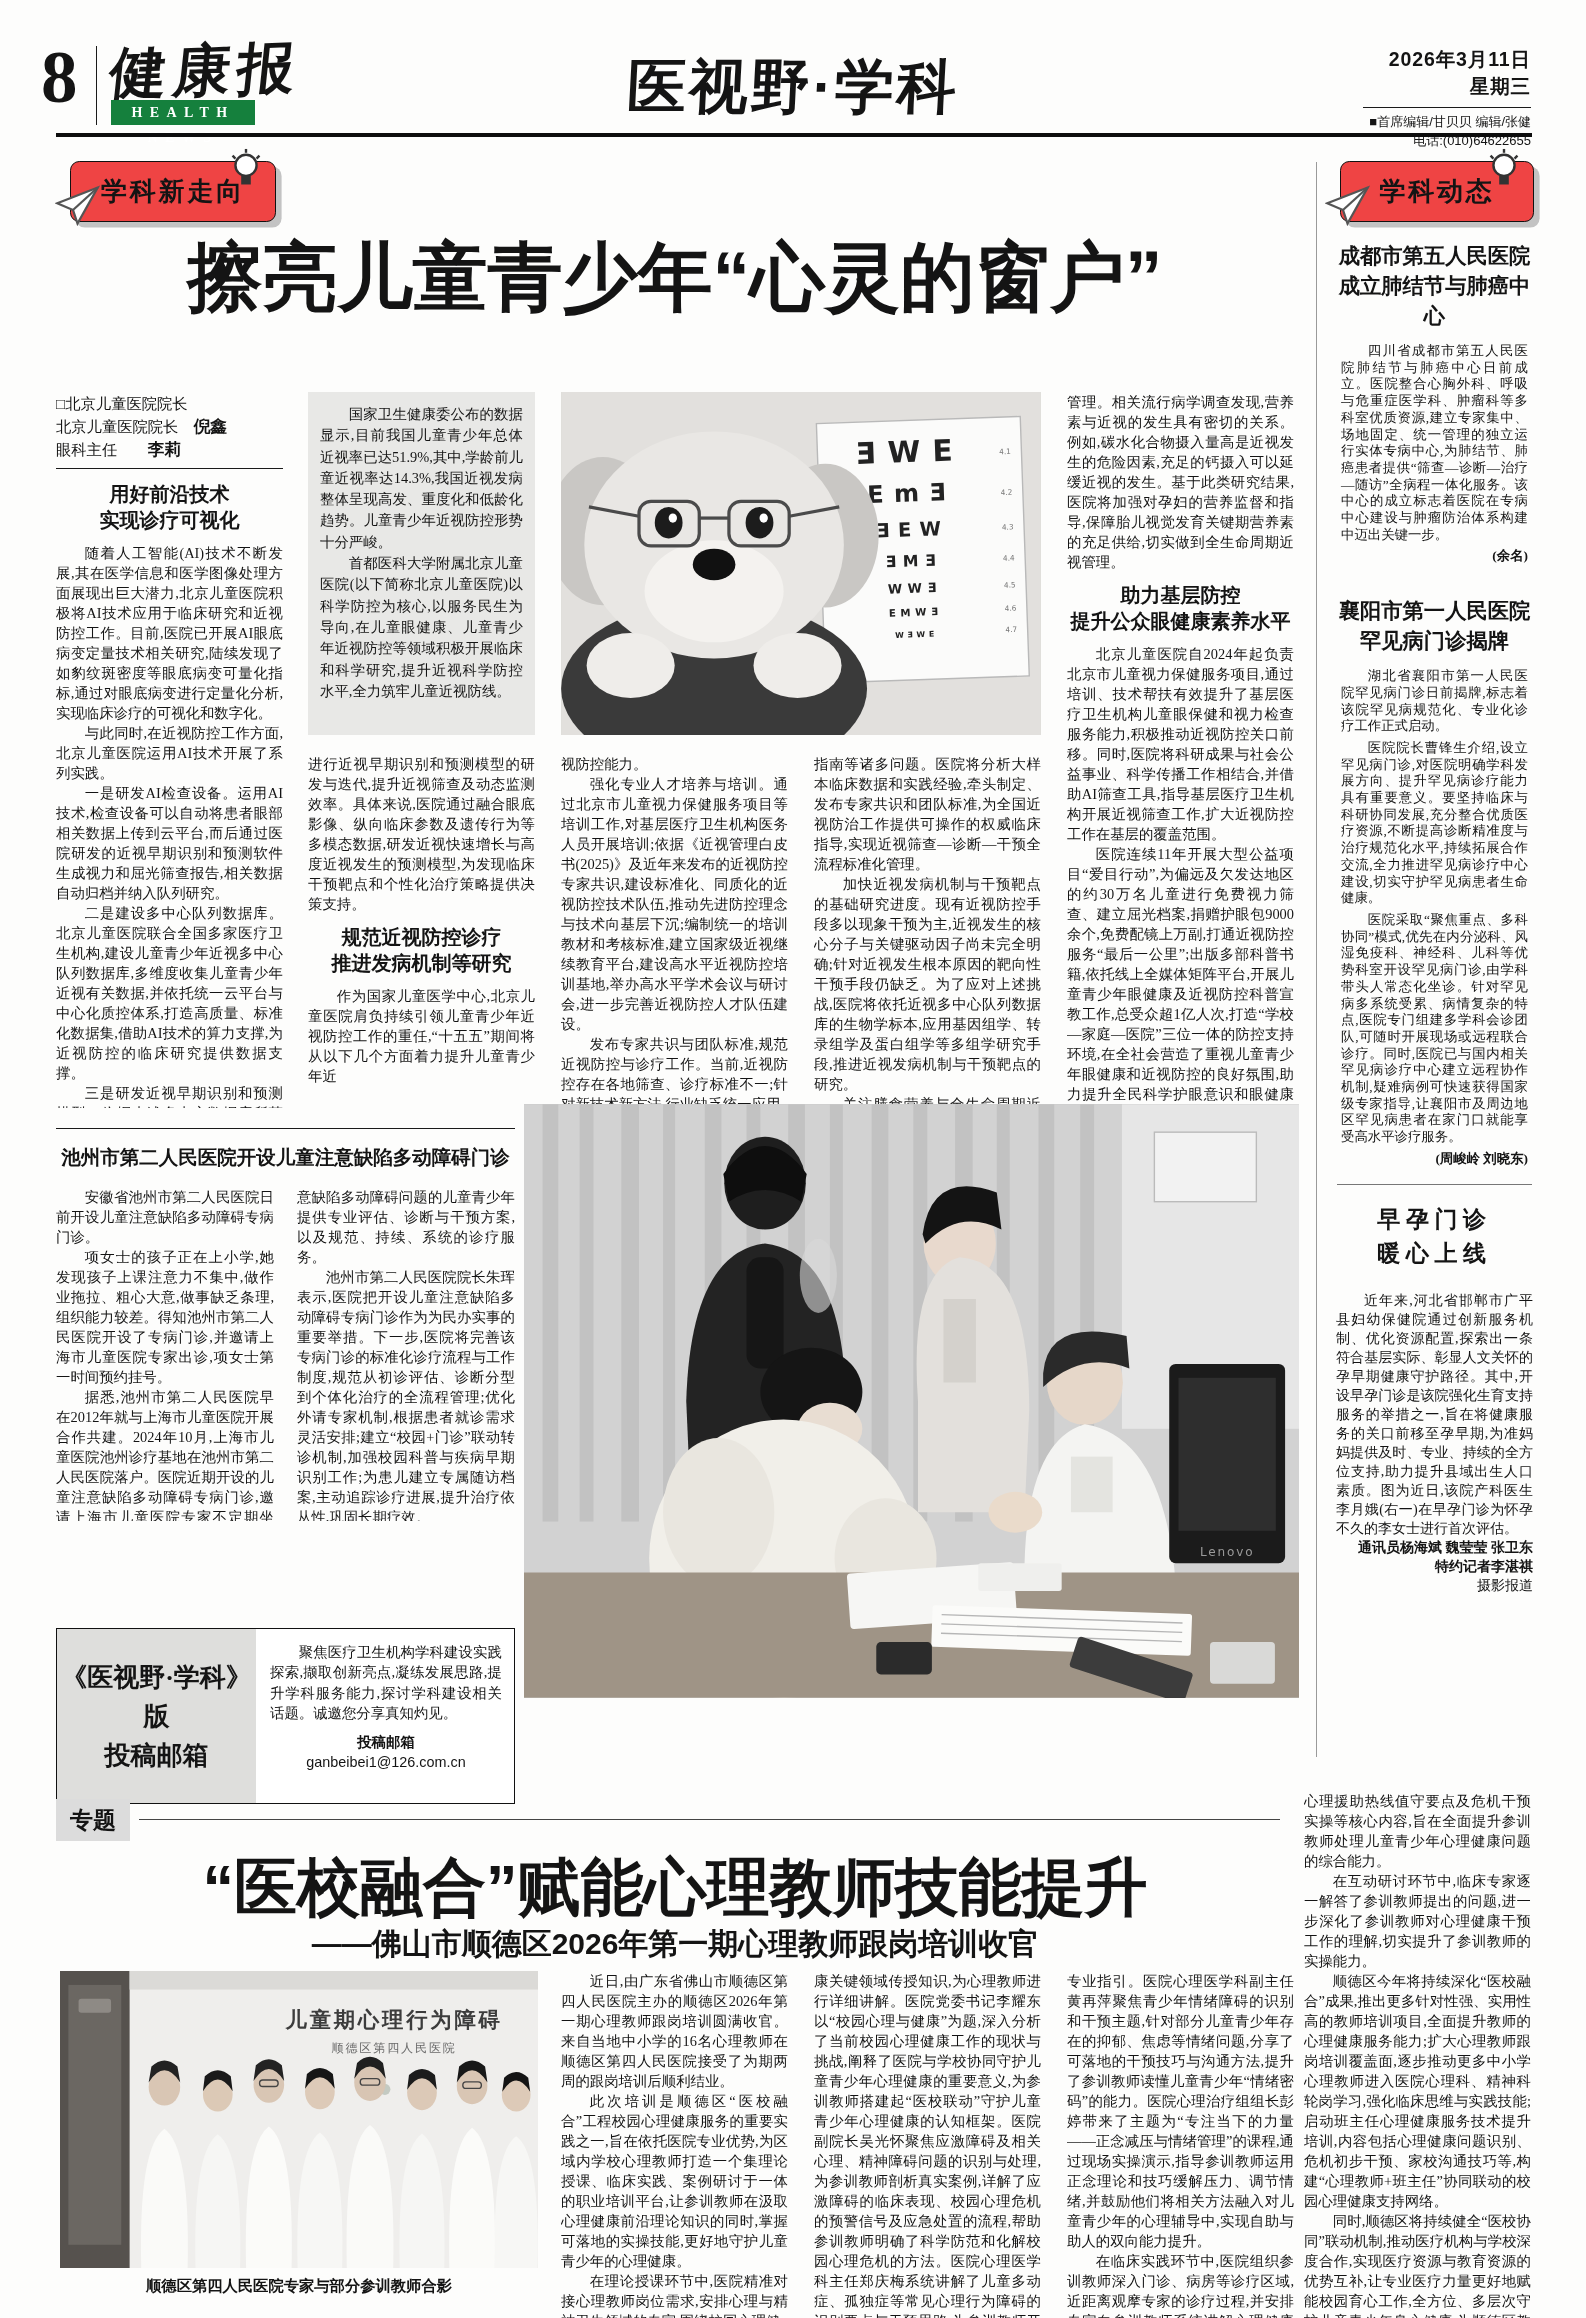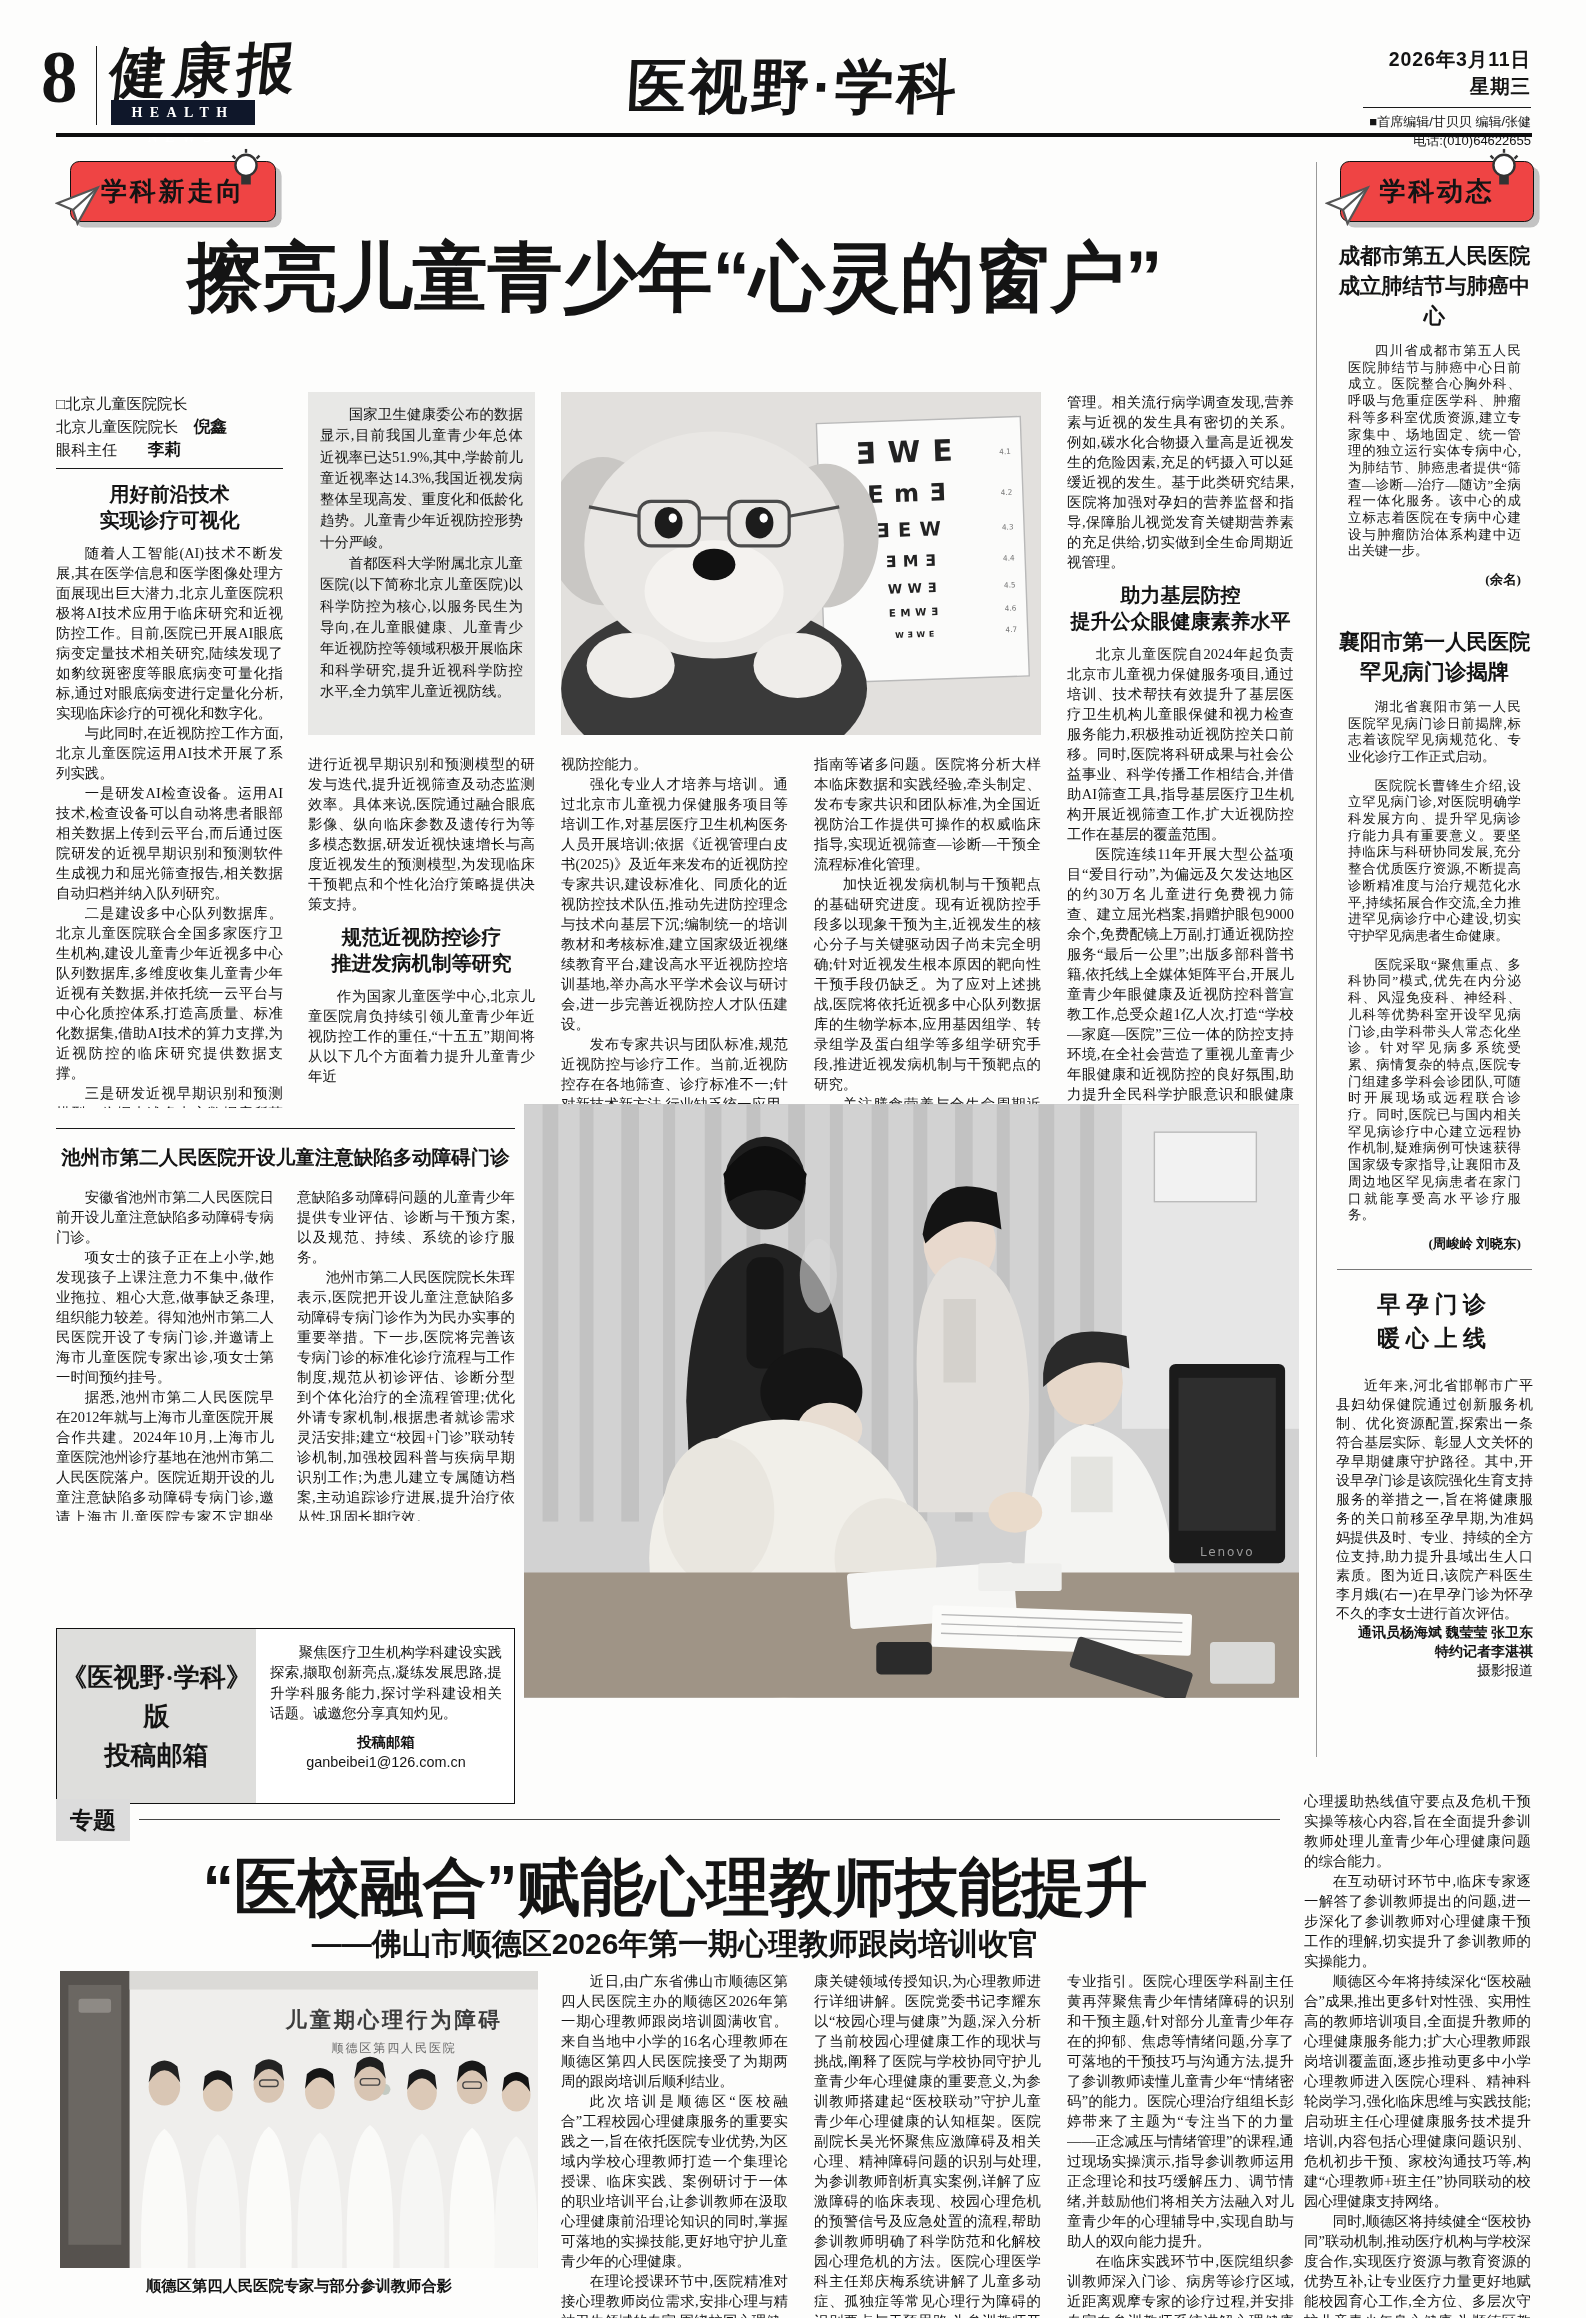--- a/index.html
+++ b/index.html
@@ -6,21 +6,21 @@
   body{width:1587px;height:2345px;position:relative;background:#fdfdfc;color:#141414;
        font-family:"Liberation Serif", serif;}
   .abs{position:absolute;}
   .sans{font-family:"Liberation Sans", sans-serif;}
 
   
   #page-num{left:41px;top:36px;font-size:73px;font-weight:900;font-family:"Liberation Serif",serif;}
   #logo-sep{left:96px;top:46px;width:1.4px;height:79px;background:#1a1a1a;}
   #paper-name{left:110px;top:33px;font-size:57px;font-weight:900;letter-spacing:6.5px;
               transform:skewX(-8deg) rotate(-2deg);font-family:"Liberation Serif",serif;}
-  #health-news{left:111px;top:100px;width:144px;height:25px;background:#0f172a;color:#fff;
+  #health-news{left:111px;top:100px;width:144px;height:25px;background:#15803d;color:#fff;
                font-size:14px;font-weight:bold;letter-spacing:7.4px;text-align:center;line-height:25px;}
   #section-title{left:174px;top:48px;width:1238px;text-align:center;font-size:59px;font-weight:900;
                  letter-spacing:2.8px;transform:skewX(-3deg);}
   #hdr-right{left:1363px;top:46px;width:168px;text-align:right;}
   #hdr-date{font-size:19.5px;font-weight:bold;letter-spacing:0.9px;}
   #hdr-rule{margin:6.5px 0 5.6px 0;height:1.4px;background:#1a1a1a;}
   #hdr-editors{font-size:13px;line-height:18.5px;}
   #hdr-phone{font-size:13px;line-height:18.5px;}
   #top-rule{left:56px;top:133px;width:1476px;height:3.7px;background:#0d0d0d;}
 
@@ -87,21 +87,21 @@
   #mailbox-label{text-align:center;font-weight:bold;text-indent:0 !important;margin-top:8.3px !important;
                  font-family:"Liberation Sans",sans-serif;}
   #mailbox-email{text-align:center;text-indent:0 !important;font-family:"Liberation Sans",sans-serif;}
 
   
   #side-divider{left:1316px;top:162px;width:0.9px;height:1595px;background:#9a9a9a;}
   #sidebar{left:1336px;top:241px;width:197px;height:1530px;overflow:hidden;}
   .side-title{text-align:center;font-size:21.3px;font-weight:900;line-height:30px;
               font-family:"Liberation Sans",sans-serif;margin:0 0 12px 0;}
   .side-body{font-size:13.4px;line-height:16.7px;text-align:justify;}
-  .side-body p{margin:12px;text-indent:2em;}
+  .side-body p{margin:5px;text-indent:2em;}
   .gap-lg{height:26px;}
   #side-rule{width:195px;height:0.9px;background:#777;margin:16px auto 18.5px auto;}
   #zaoyun-title{text-align:center;font-size:23px;font-weight:bold;line-height:34px;letter-spacing:5.6px;margin:0 0 20px 0;}
   #zaoyun-body{font-size:14px;line-height:19px;text-align:justify;}
   #zaoyun-body p{margin:0;text-indent:2em;}
   .zy-by{text-align:right;text-indent:0 !important;font-weight:bold;}
 
   
   #zt-badge{left:56px;top:1799px;width:74px;height:42px;background:#dcdcdc;text-align:center;
             line-height:42px;font-size:23px;font-weight:900;font-family:"Liberation Sans",sans-serif;}

